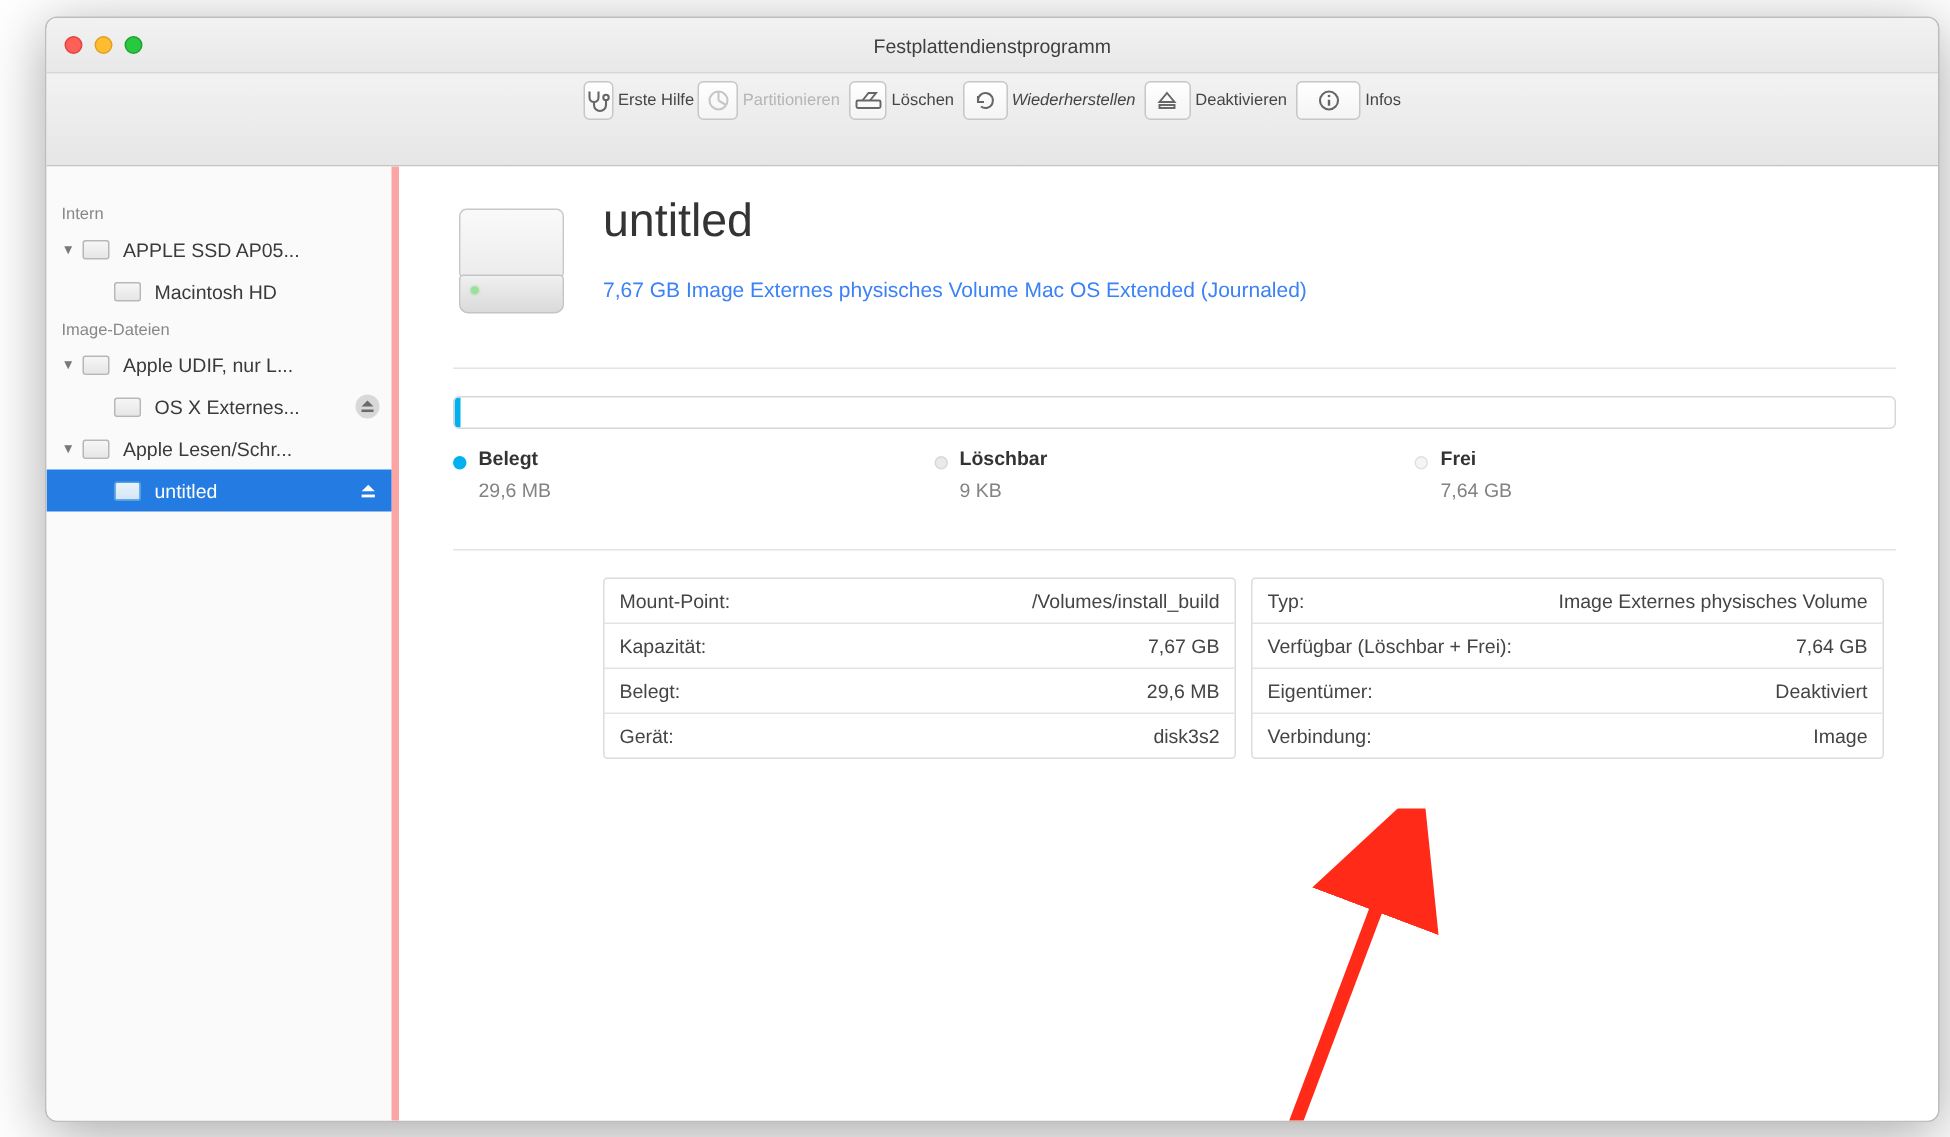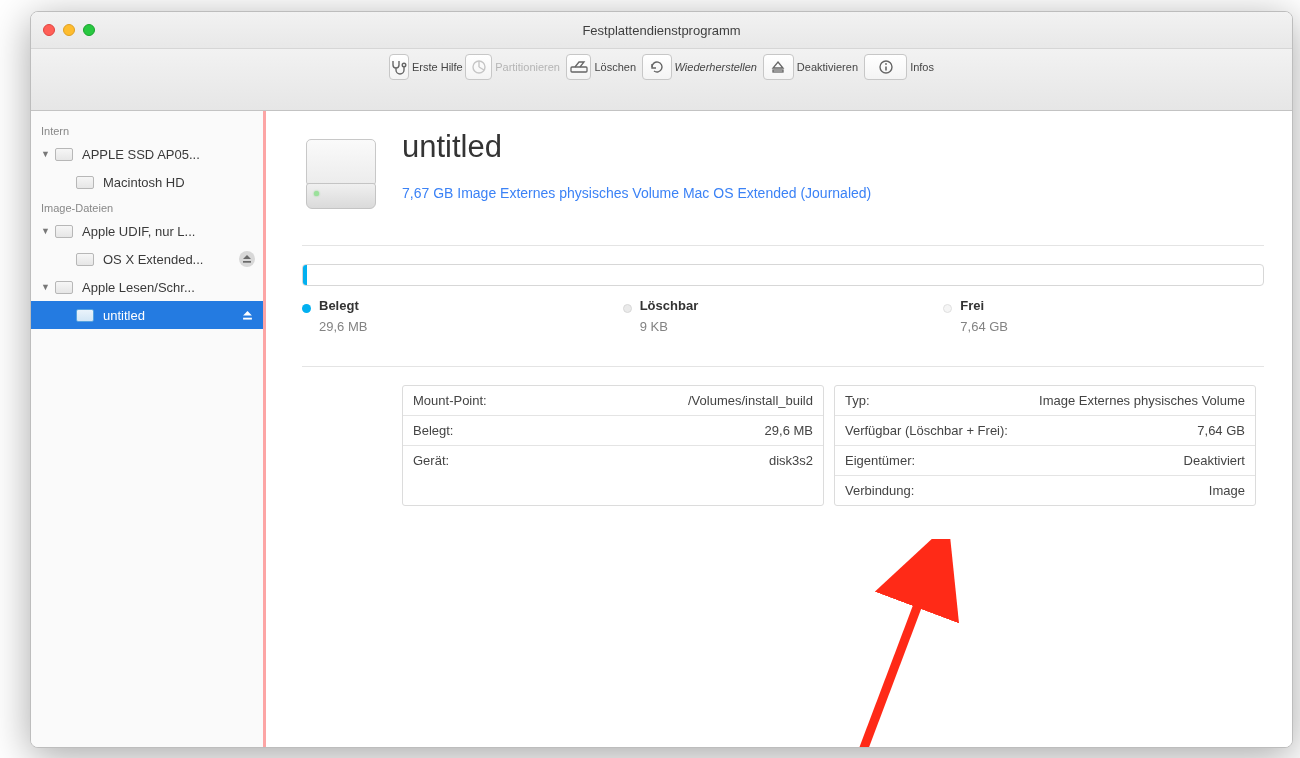--- a/index.html
+++ b/index.html
@@ -17,21 +17,21 @@
 .tool-group { display: flex; gap: 6px; }
 .tool-btn { width: 70px; display: flex; flex-direction: row; align-items: center; gap: 3px; }
 .tool-icon { width: 46px; height: 26px; border: 1px solid #c7c7c7; border-radius: 4px; background: linear-gradient(#ffffff, #f4f4f4); display: flex; align-items: center; justify-content: center; color: #555; font-size: 14px; }
 .tool-btn.disabled .tool-icon { color: #c6c6c6; }
 .tool-btn.wide { width: 95px; }
 .tool-btn.wider { width: 115px; font-style: italic; }
 .tool-label { font-size: 11px; color: #454545; white-space: nowrap; }
 .tool-btn.disabled .tool-label { color: #b5b5b5; }
 
 .body { display: flex; height: 637px; }
-.sidebar { width: 235px; background: #fafafa; border-right: 3px solid #fca5a5; padding-top: 8px; font-size: 13px; }
+.sidebar { width: 235px; background: #fafafa; border-right: 5px solid #fca5a5; padding-top: 20px; font-size: 13px; }
 .sb-header { font-size: 11px; color: #888; padding: 6px 10px 3px 10px; text-transform: none; }
 .sb-row { display: flex; align-items: center; padding: 3px 8px 3px 10px; height: 28px; cursor: default; }
 .sb-row.child { padding-left: 44px; }
 .disclosure { width: 11px; color: #787878; font-size: 9px; margin-right: 2px; }
 .drive-icon { width: 20px; height: 20px; margin-right: 8px; display: flex; align-items: center; justify-content: center; }
 .hdd-icon { width: 18px; height: 13px; border: 1px solid #b7b7b7; border-radius: 2px; background: linear-gradient(#f6f6f6,#e6e6e6); position: relative; }
 .hdd-icon.ext { border-color: #56a2e0; background: linear-gradient(#eaf3fb,#d3e6f5); }
 .sb-label { flex: 1; white-space: nowrap; overflow: hidden; text-overflow: ellipsis; color: #3a3a3a; }
 .sb-row.selected { background: #247be1; }
 .sb-row.selected .sb-label { color: #fff; }
@@ -170,21 +170,21 @@
         <span class="disclosure">▼</span>
         <span class="drive-icon">
             <span class="hdd-icon"></span>
           </span>
         <span class="sb-label">Apple UDIF, nur L...</span>
       </div>
       <div class="sb-row child">
         <span class="drive-icon">
             <span class="hdd-icon"></span>
           </span>
-        <span class="sb-label">OS X Extended...</span>
+        <span class="sb-label">OS X Externes...</span>
         <span class="eject bg">
           <svg width="10" height="10" viewBox="0 0 10 10">
               <path d="M5 1 L9 5 L1 5 Z" fill="#6a6a6a"></path>
               <rect x="1" y="7" width="8" height="1.7" fill="#6a6a6a"></rect>
             </svg>
         </span>
       </div>
       <div class="sb-row">
         <span class="disclosure">▼</span>
         <span class="drive-icon">
@@ -249,20 +249,24 @@
         </div>
       </div>
 
       <div class="divider"></div>
 
       <div class="info-tables">
         <div class="info-table">
           <div class="info-row">
               <span class="info-key">Mount-Point:</span>
               <span class="info-val">/Volumes/install_build</span>
+            </div>
+          <div class="info-row">
+              <span class="info-key">Kapazität:</span>
+              <span class="info-val">7,67 GB</span>
             </div>
           <div class="info-row">
               <span class="info-key">Belegt:</span>
               <span class="info-val">29,6 MB</span>
             </div>
           <div class="info-row">
               <span class="info-key">Gerät:</span>
               <span class="info-val">disk3s2</span>
             </div>
         </div>

